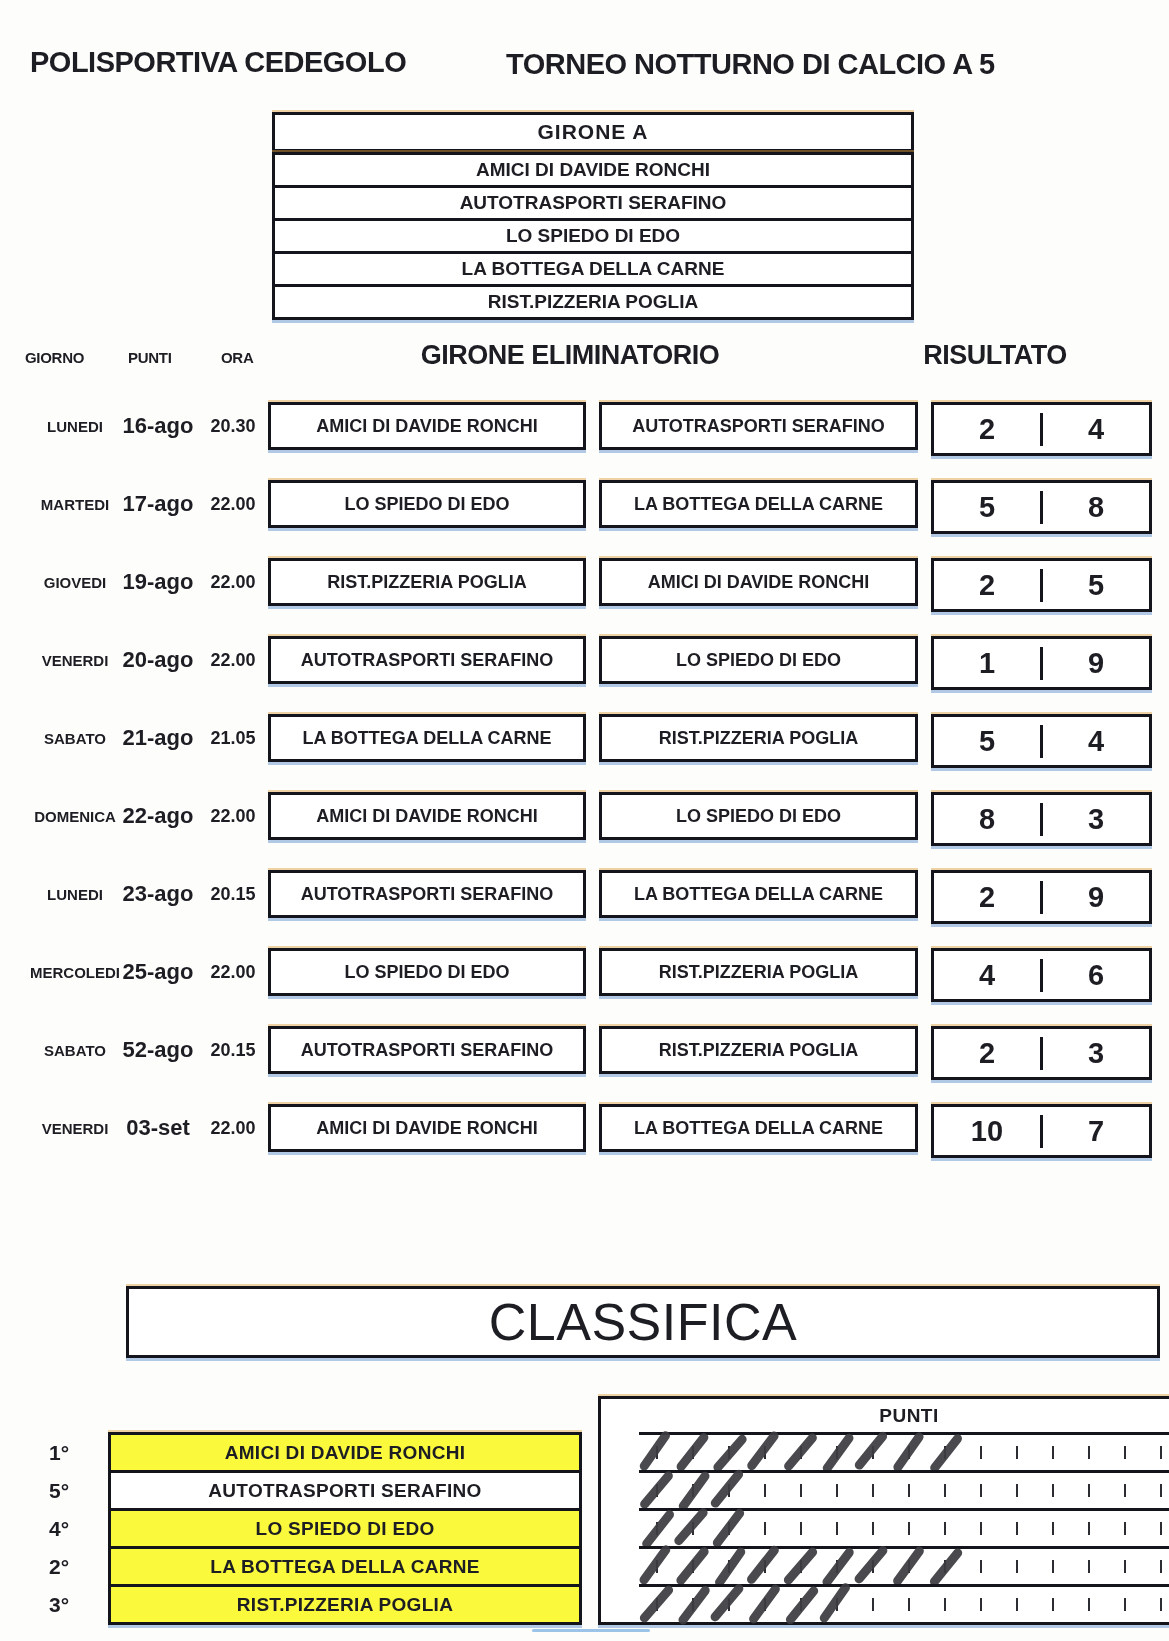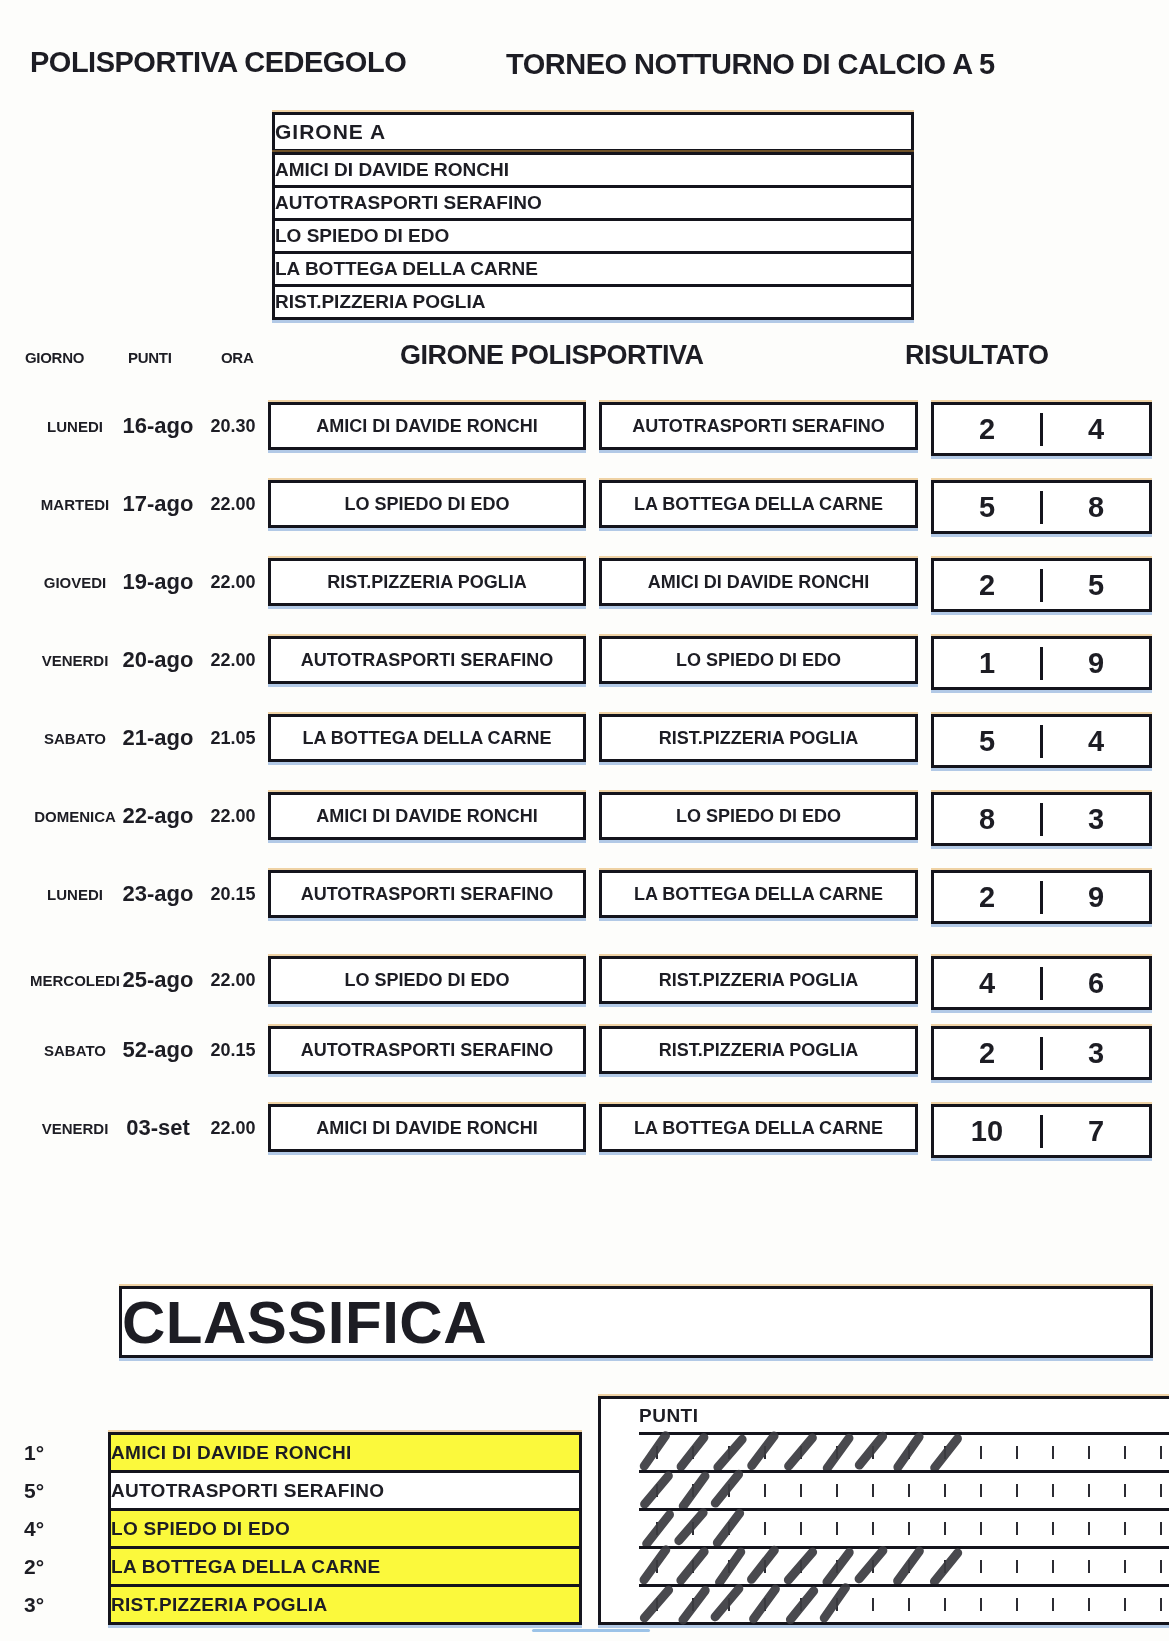--- a/index.html
+++ b/index.html
@@ -2,21 +2,21 @@
 <html><head>
 <meta charset="utf-8">
 <style>
   html,body{margin:0;padding:0;}
   body{
     width:1169px;height:1641px;position:relative;background:#fdfdfb;
     font-family:"Liberation Sans","DejaVu Sans",sans-serif;
     color:#1d1d24;overflow:hidden;
   }
   .abs{position:absolute;}
-  .center{display:flex;align-items:center;justify-content:flex-start;text-align:center;}
+  .center{display:flex;align-items:center;justify-content:center;text-align:center;}
 
   
   .scanbox{
     border:3px solid #14141c;background:#fff;
     box-shadow:0 -2px 0 rgba(221,158,57,.45), 0 3px 0 rgba(104,150,210,.5);
   }
 
   .page-title{font-size:29px;font-weight:bold;letter-spacing:-0.5px;white-space:nowrap;}
 
   
@@ -36,21 +36,21 @@
   .mdate{left:118px;width:80px;font-size:22px;}
   .mora{left:200px;width:66px;font-size:18px;}
   .mteam1{left:268px;width:318px;font-size:18px;}
   .mteam2{left:599px;width:319px;font-size:18px;}
   .mscore{left:931px;width:215px;display:flex;padding:0;}
   .score-cell{flex:1;display:flex;align-items:center;justify-content:center;font-size:29px;font-weight:bold;}
   .score-cell + .score-cell{border-left:3px solid #14141c;}
   .teambox{box-sizing:border-box;}
 
   
-  .classifica-box{left:119px;top:1286px;width:1028px;height:66px;font-size:60px;font-weight:bold;letter-spacing:0.5px;}
+  .classifica-box{left:126px;top:1286px;width:1028px;height:66px;font-size:52px;font-weight:normal;letter-spacing:0.5px;}
   .rank-label{left:24px;width:70px;height:35px;font-size:21px;font-weight:bold;}
   .standing-table{left:108px;top:1432px;width:468px;}
   .standing-team{height:35px;font-size:19px;font-weight:bold;letter-spacing:0.3px;}
   .standing-team + .standing-team{border-top:3px solid #14141c;}
 
   .punti-box{left:598px;top:1396px;width:540px;padding-left:38px;}
   .punti-header{height:33px;border-bottom:3px solid #14141c;font-size:19px;font-weight:bold;letter-spacing:0.5px;}
   .tally-row{height:35px;display:flex;position:relative;}
   .tally-row + .tally-row{border-top:3px solid #14141c;}
   .tick-cell{flex:1;position:relative;display:flex;align-items:center;justify-content:center;}
@@ -74,21 +74,21 @@
   <div class="girone-row center">AMICI DI DAVIDE RONCHI</div>
   <div class="girone-row center">AUTOTRASPORTI SERAFINO</div>
   <div class="girone-row center">LO SPIEDO DI EDO</div>
   <div class="girone-row center">LA BOTTEGA DELLA CARNE</div>
   <div class="girone-row center">RIST.PIZZERIA POGLIA</div>
 </div>
 
 <div class="abs sched-small" style="left:25px;top:349px;">GIORNO</div>
 <div class="abs sched-small" style="left:128px;top:349px;">PUNTI</div>
 <div class="abs sched-small" style="left:221px;top:349px;">ORA</div>
-<div class="abs sched-big center" style="left:400px;top:340px;width:340px;">GIRONE POLISPORTIVA</div>
+<div class="abs sched-big center" style="left:400px;top:340px;width:340px;">GIRONE ELIMINATORIO</div>
 <div class="abs sched-big center" style="left:905px;top:340px;width:180px;">RISULTATO</div>
 
 <div class="abs match-row" style="top:402px;">
   <div class="mcol mday">LUNEDI</div>
   <div class="mcol mdate">16-ago</div>
   <div class="mcol mora">20.30</div>
   <div class="mcol mteam1 scanbox teambox">AMICI DI DAVIDE RONCHI</div>
   <div class="mcol mteam2 scanbox teambox">AUTOTRASPORTI SERAFINO</div>
   <div class="mcol mscore scanbox">
     <div class="score-cell">2</div>
@@ -154,21 +154,21 @@
   <div class="mcol mday">LUNEDI</div>
   <div class="mcol mdate">23-ago</div>
   <div class="mcol mora">20.15</div>
   <div class="mcol mteam1 scanbox teambox">AUTOTRASPORTI SERAFINO</div>
   <div class="mcol mteam2 scanbox teambox">LA BOTTEGA DELLA CARNE</div>
   <div class="mcol mscore scanbox">
     <div class="score-cell">2</div>
     <div class="score-cell">9</div>
   </div>
 </div>
-<div class="abs match-row" style="top:948px;margin-top:8px;">
+<div class="abs match-row" style="top:948px;">
   <div class="mcol mday">MERCOLEDI</div>
   <div class="mcol mdate">25-ago</div>
   <div class="mcol mora">22.00</div>
   <div class="mcol mteam1 scanbox teambox">LO SPIEDO DI EDO</div>
   <div class="mcol mteam2 scanbox teambox">RIST.PIZZERIA POGLIA</div>
   <div class="mcol mscore scanbox">
     <div class="score-cell">4</div>
     <div class="score-cell">6</div>
   </div>
 </div>

